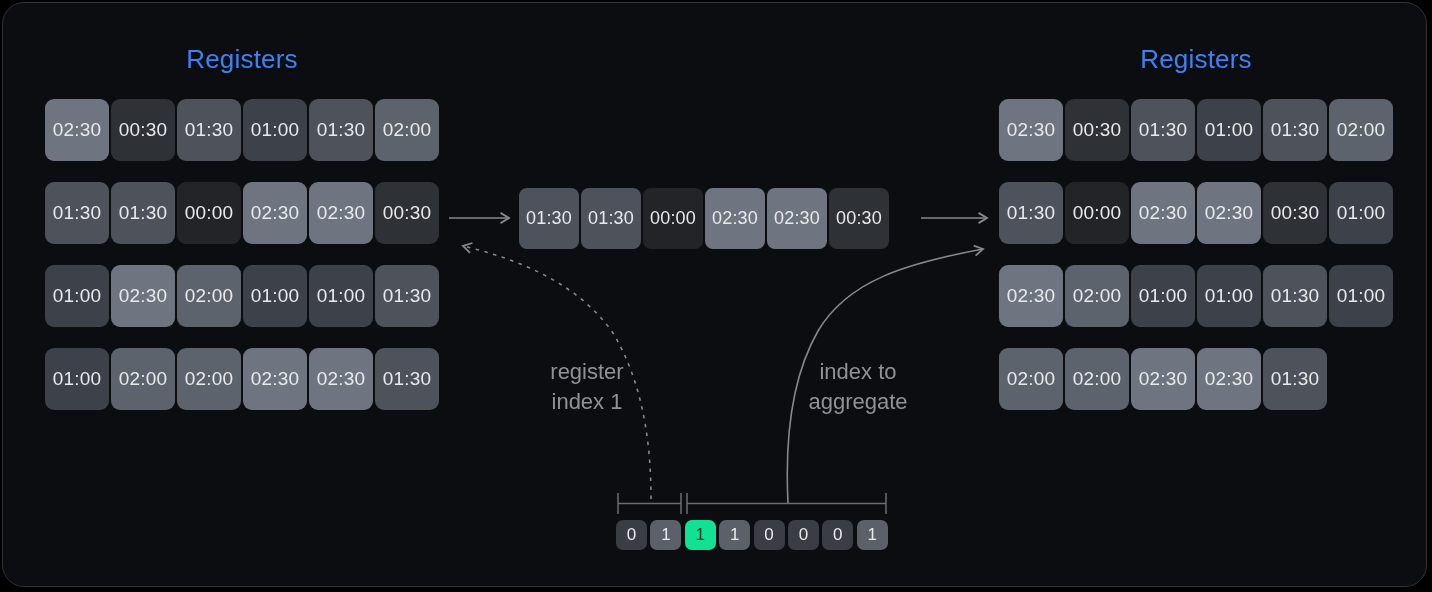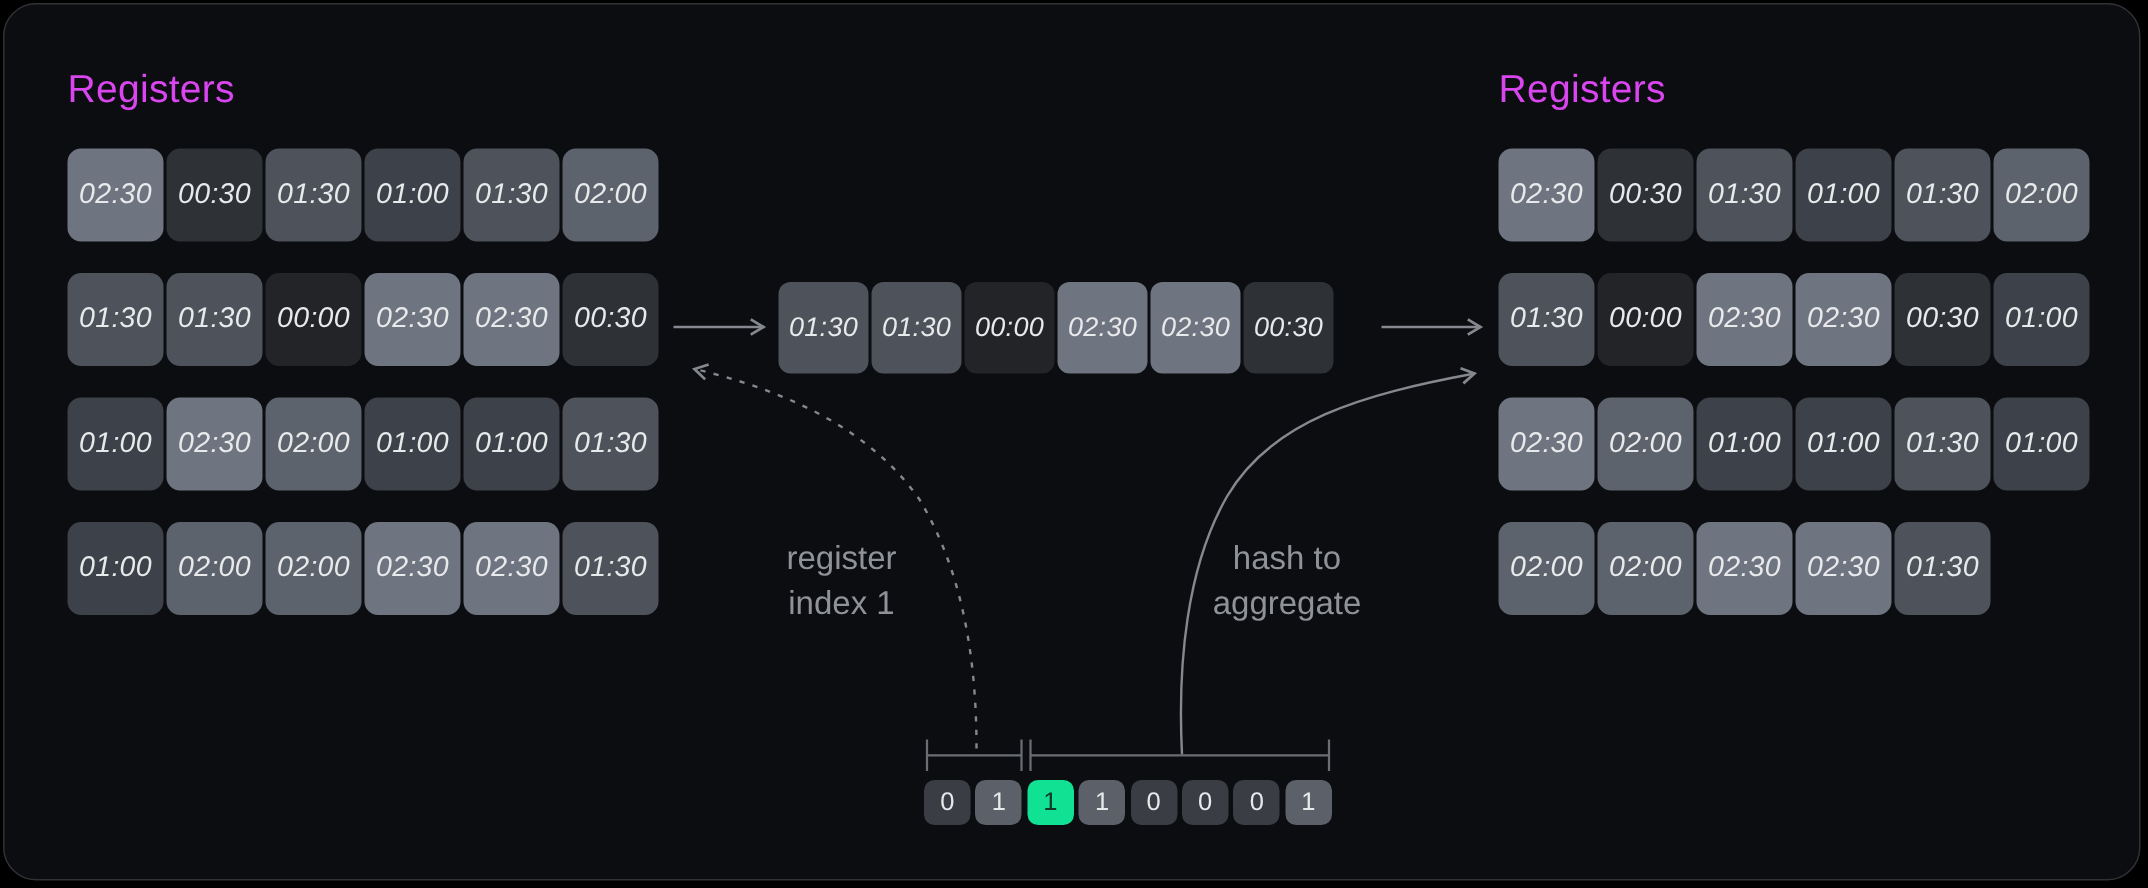--- a/index.html
+++ b/index.html
@@ -14,45 +14,45 @@
   .canvas{
     position:relative;width:1432px;height:592px;background:#000;
     font-family:"Liberation Sans","DejaVu Sans",sans-serif;overflow:hidden;
   }
   .panel{
     position:absolute;left:2px;top:2px;width:1425px;height:585px;
     background:#0c0d10;border:1.5px solid #303236;border-radius:22px;
     box-sizing:border-box;
   }
   .grid-title{
-    position:absolute;top:41px;width:394px;
-    font-size:26px;font-weight:500;color:#d946ef;letter-spacing:.2px;
+    position:absolute;top:41px;width:394px;text-align:center;
+    font-size:26px;font-weight:500;color:#3b82f6;letter-spacing:.2px;
   }
   #left-title{left:42px;}
   #right-title{left:996px;}
   .reg-grid{
     position:absolute;top:96px;display:grid;
     grid-template-columns:repeat(6,64px);grid-auto-rows:62px;gap:21px 2px;
   }
   #left-grid{left:42px;}
   #right-grid{left:996px;}
   .reg-row{
     position:absolute;left:516px;top:185px;display:grid;
     grid-template-columns:repeat(6,60px);grid-auto-rows:61px;gap:2px;
   }
   .cell{
     border-radius:9px;display:flex;align-items:center;justify-content:center;
-    font-size:19px;letter-spacing:.2px;font-style:italic;
+    font-size:19px;letter-spacing:.2px;
   }
   .reg-row .cell{font-size:18px;border-radius:8px;}
   .flow-label{
     position:absolute;top:354px;width:120px;text-align:center;
     color:var(--label);font-size:22px;line-height:30px;
   }
-  #label-register-index{left:498px;}
+  #label-register-index{left:524px;}
   #label-data-aggregate{left:795px;}
   .hash-prefix{
     position:absolute;left:370px;top:517px;width:235px;height:30px;
     line-height:30px;text-align:right;font-size:25px;color:#dadbdd;
   }
   #bits{
     position:absolute;left:613px;top:517px;display:flex;gap:3.4px;
   }
   .bit{
     width:31px;height:30px;border-radius:7px;flex:0 0 auto;
@@ -127,21 +127,21 @@
         <div class="cell" style="background: rgb(77, 82, 91); color: rgb(232, 233, 235);">01:30</div>
         <div class="cell" style="background: rgb(61, 65, 73); color: rgb(232, 233, 235);">01:00</div>
         <div class="cell" style="background: rgb(93, 99, 109); color: rgb(232, 233, 235);">02:00</div>
         <div class="cell" style="background: rgb(93, 99, 109); color: rgb(232, 233, 235);">02:00</div>
         <div class="cell" style="background: rgb(111, 117, 128); color: rgb(232, 233, 235);">02:30</div>
         <div class="cell" style="background: rgb(111, 117, 128); color: rgb(232, 233, 235);">02:30</div>
         <div class="cell" style="background: rgb(77, 82, 91); color: rgb(232, 233, 235);">01:30</div>
       </div>
 
     <div class="flow-label" id="label-register-index">register index 1</div>
-    <div class="flow-label" id="label-data-aggregate">hash to aggregate</div>
+    <div class="flow-label" id="label-data-aggregate">index to aggregate</div>
 
     <div id="bits">
         <div class="bit" style="background: rgb(58, 62, 68); color: rgb(232, 233, 235);">0</div>
         <div class="bit" style="background: rgb(91, 96, 105); color: rgb(232, 233, 235);">1</div>
         <div class="bit" style="background: rgb(16, 225, 146); color: rgb(18, 56, 39);">1</div>
         <div class="bit" style="background: rgb(91, 96, 105); color: rgb(232, 233, 235);">1</div>
         <div class="bit" style="background: rgb(58, 62, 68); color: rgb(232, 233, 235);">0</div>
         <div class="bit" style="background: rgb(58, 62, 68); color: rgb(232, 233, 235);">0</div>
         <div class="bit" style="background: rgb(58, 62, 68); color: rgb(232, 233, 235);">0</div>
         <div class="bit" style="background: rgb(91, 96, 105); color: rgb(232, 233, 235);">1</div>

